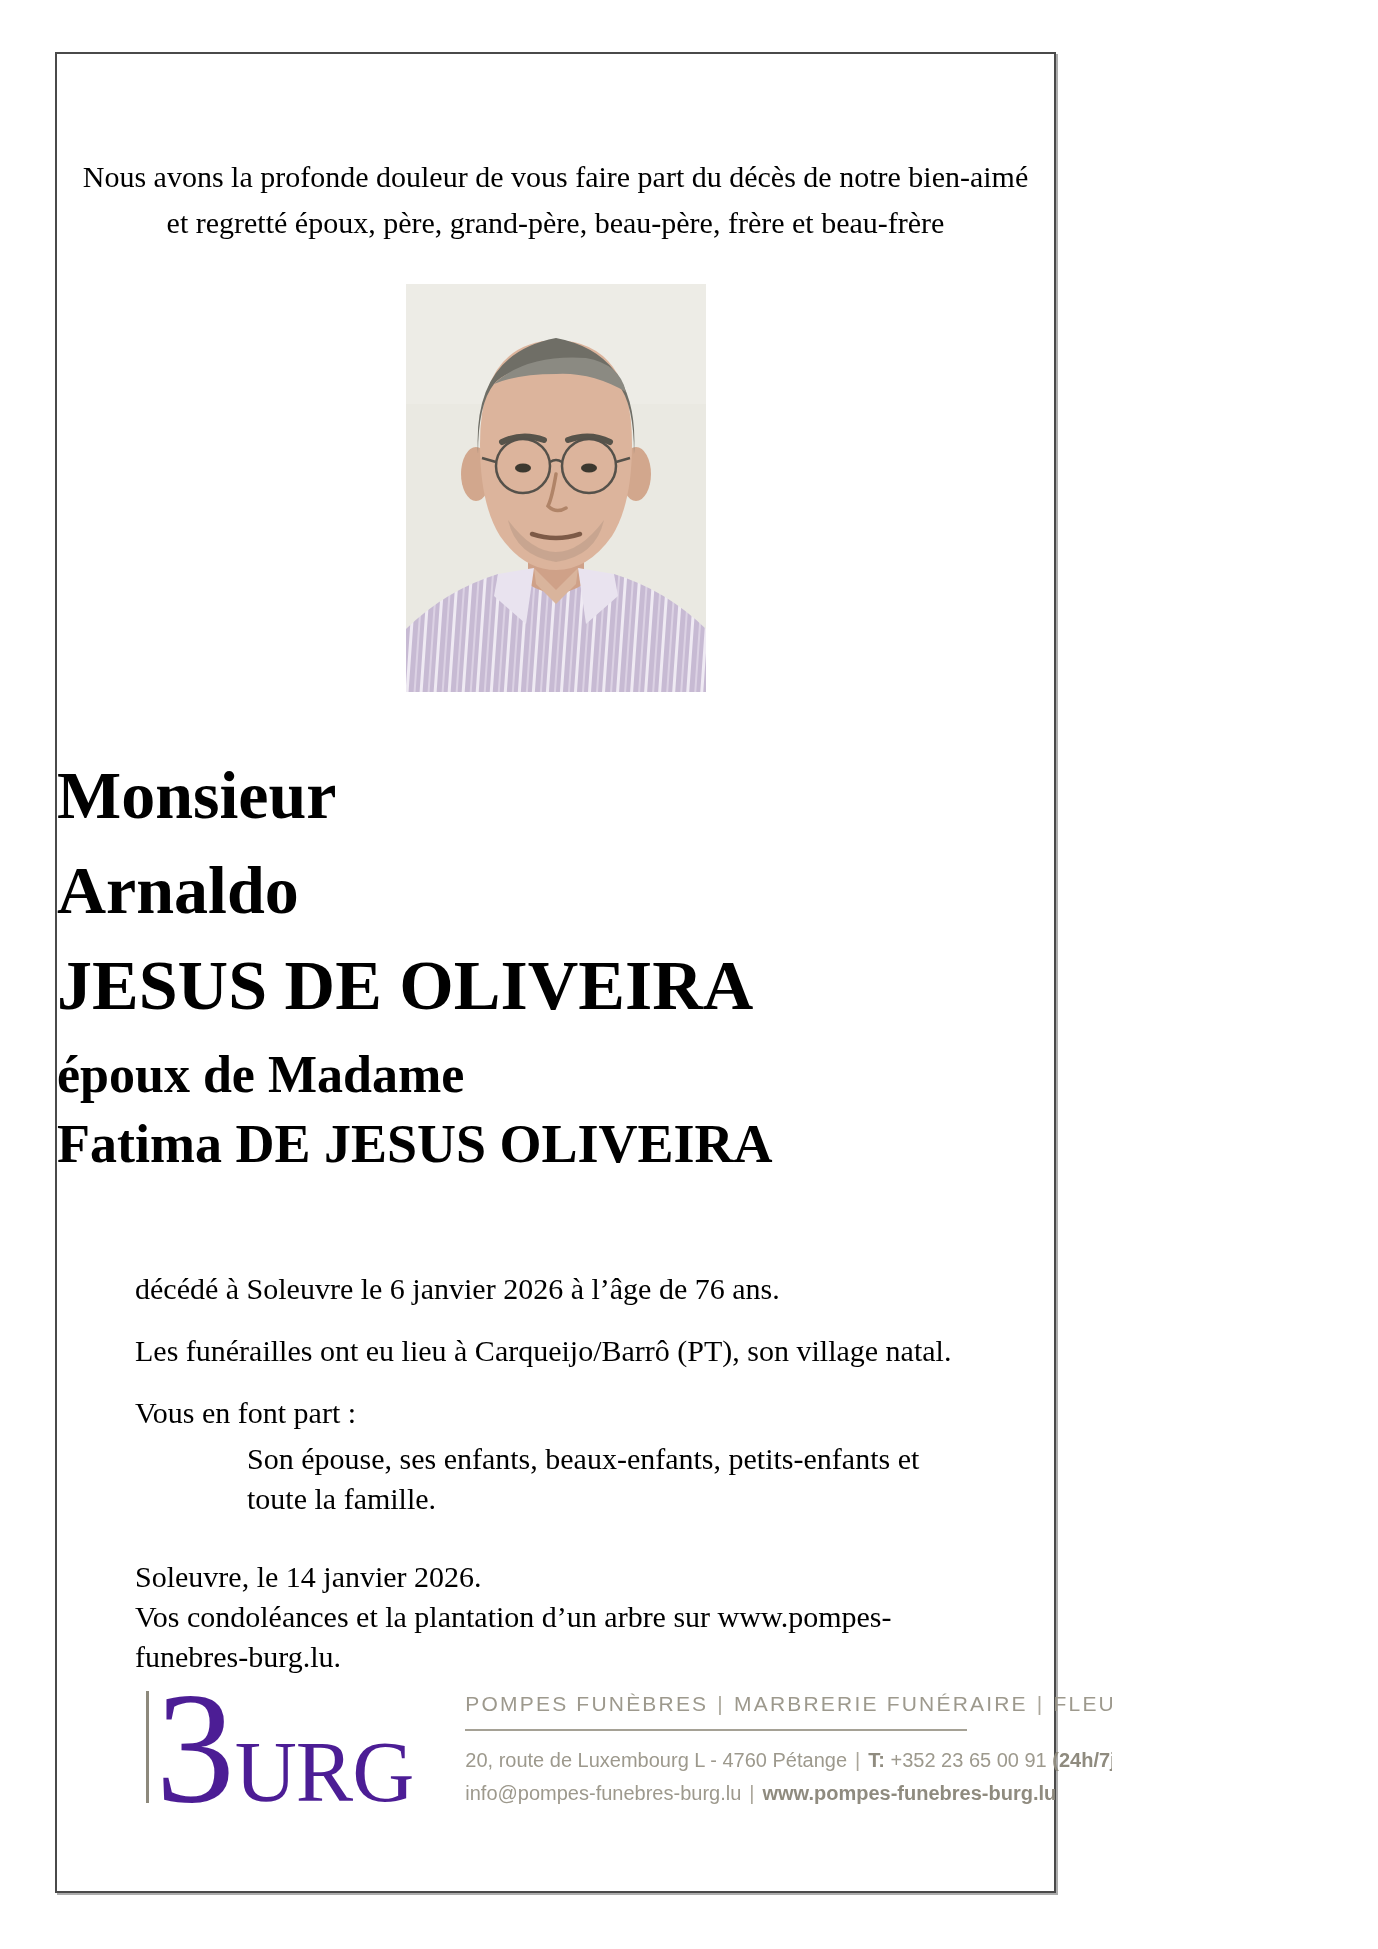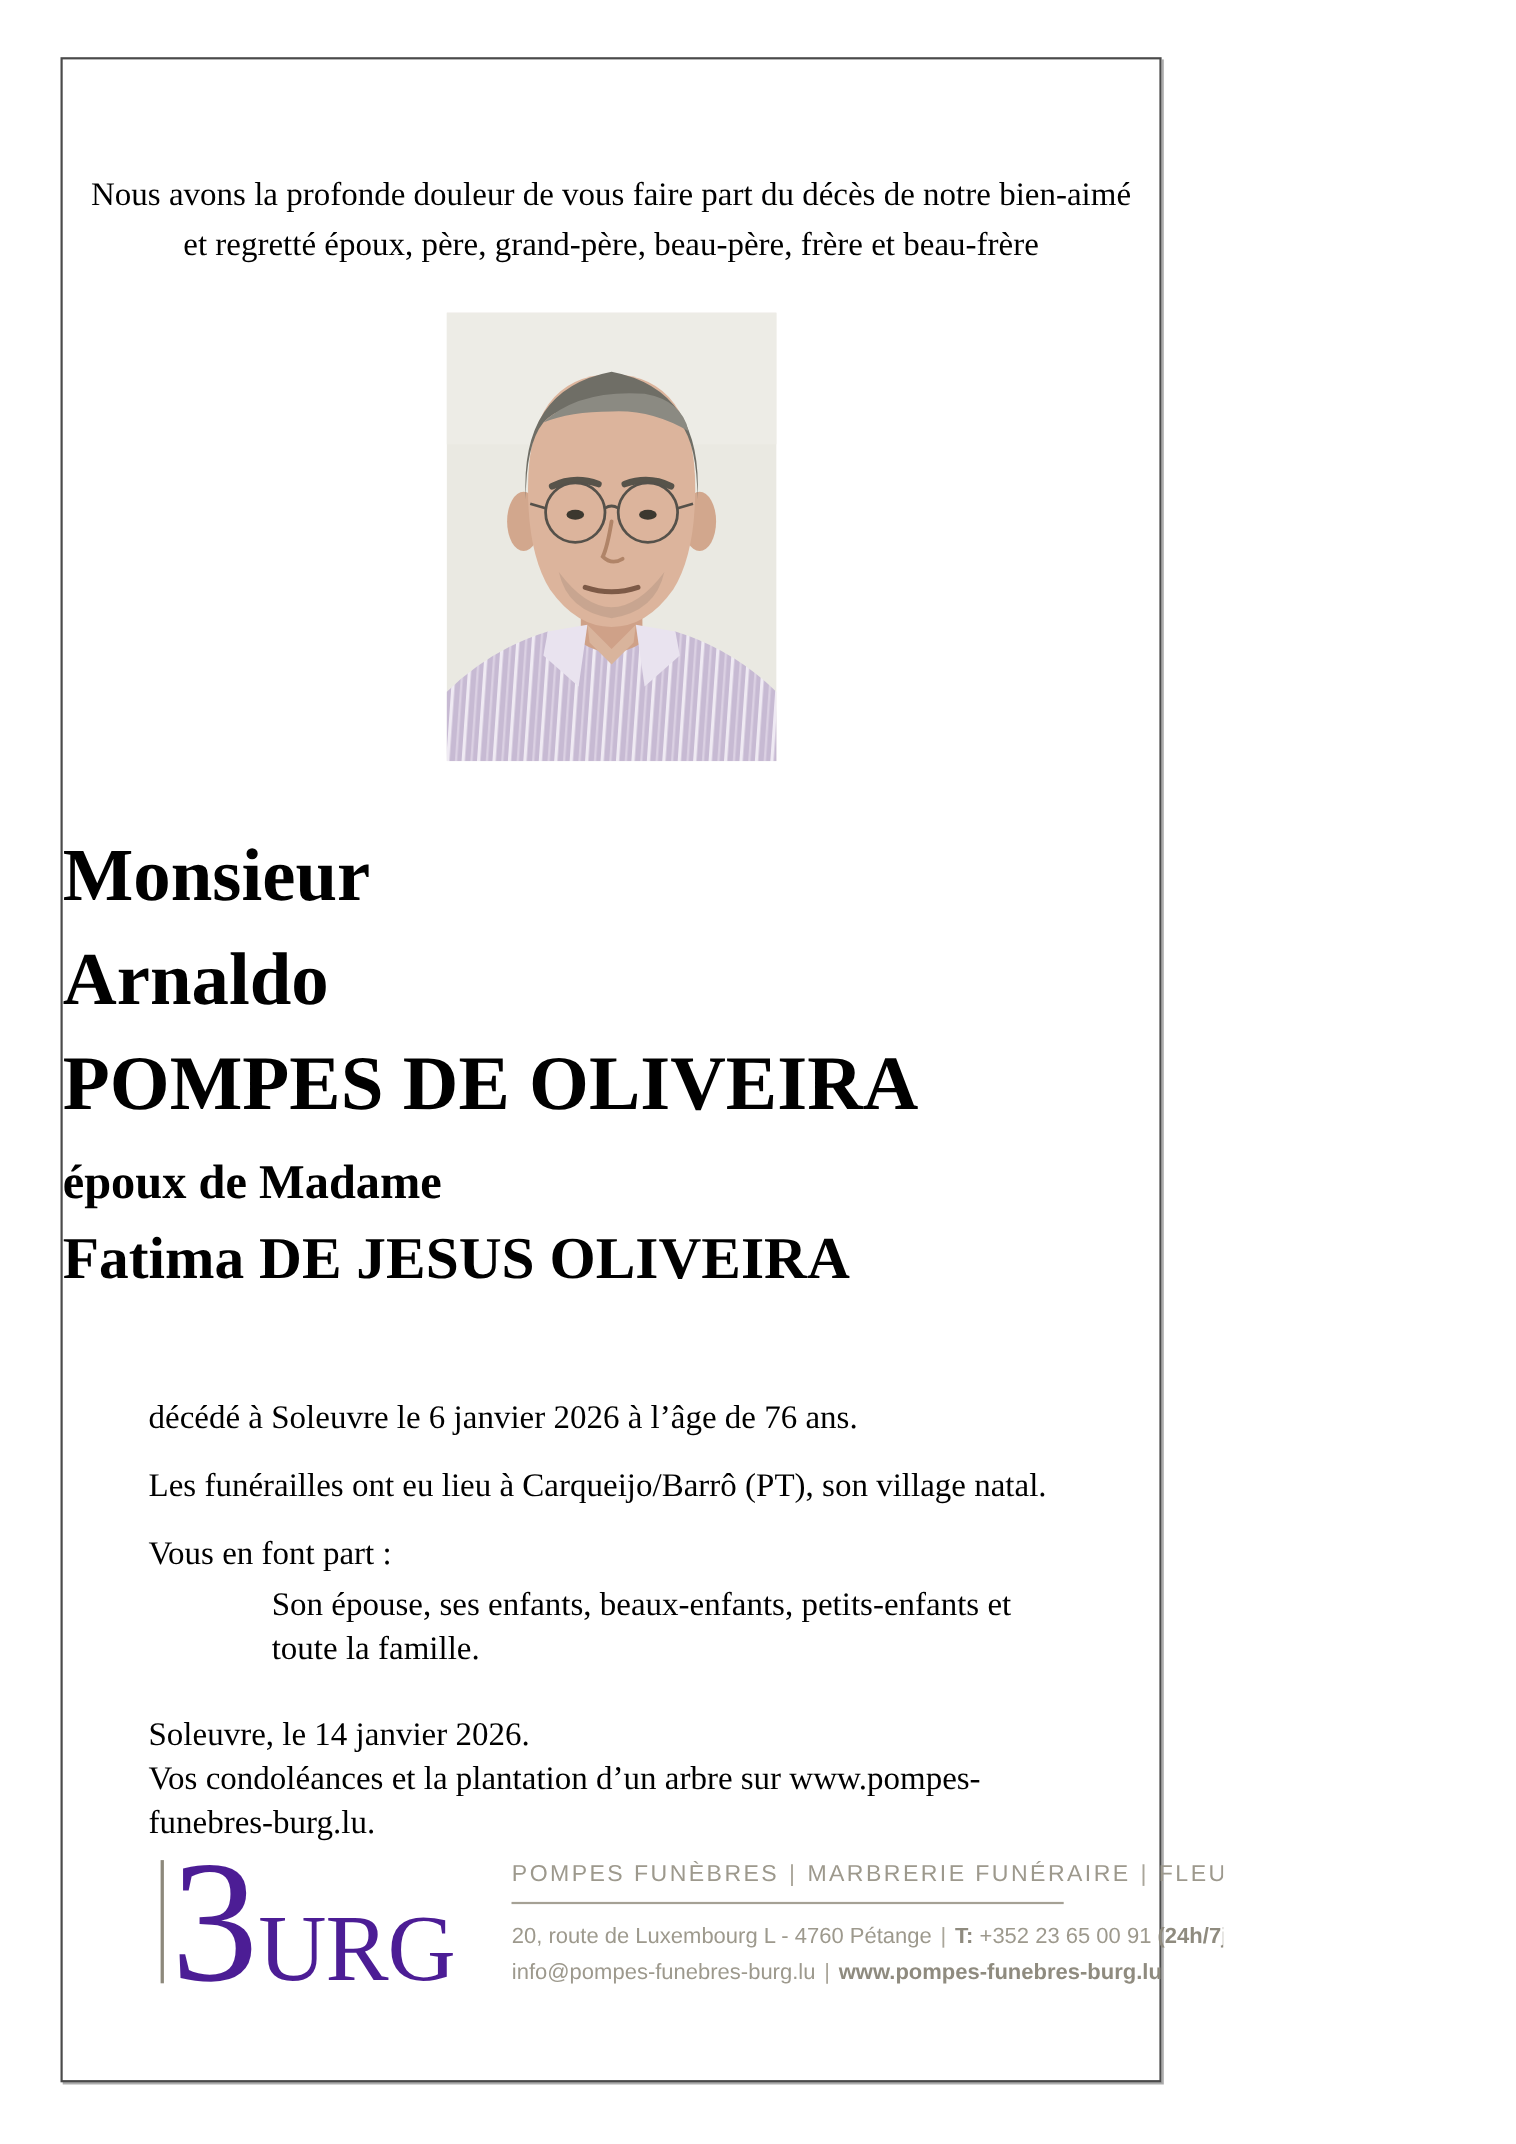--- a/index.html
+++ b/index.html
@@ -30,21 +30,21 @@
     line-height:46px;
   }
   .photo {
     width:300px; height:408px;
     margin:38px auto 0 auto;
   }
   .photo svg { display:block; width:100%; height:100%; }
   .titles { margin-top:56px; text-align:left; font-weight:bold; }
   .t1 { font-size:68px; line-height:95px; }
   .t2 { font-size:70px; line-height:95px; }
-  .t3 { font-size:44px; line-height:72px; margin-top:6px; }
+  .t3 { font-size:52px; line-height:72px; margin-top:6px; }
   .t4 { font-size:54px; line-height:66px; }
   .bodytext {
     margin:92px 78px 0 78px;
     font-size:30px;
     line-height:40px;
     text-align:left;
   }
   .bodytext p.p-funeral { margin-top:22px; }
   .bodytext p.p-part    { margin-top:22px; }
   .bodytext p.p-family  { margin-top:6px; padding-left:112px; }
@@ -158,21 +158,21 @@
 
         <path d="M150,190 Q146,214 142,222 Q150,230 160,224" stroke="#b08468" stroke-width="3.5" fill="none" stroke-linecap="round"></path>
 
         <path d="M126,250 Q150,258 174,250" stroke="#7d5a47" stroke-width="4.5" fill="none" stroke-linecap="round"></path>
       </svg>
     </div>
 
     <div class="titles">
       <div class="t1">Monsieur</div>
       <div class="t1">Arnaldo</div>
-      <div class="t2">POMPES DE OLIVEIRA</div>
+      <div class="t2">JESUS DE OLIVEIRA</div>
       <div class="t3">époux de Madame</div>
       <div class="t4">Fatima DE JESUS OLIVEIRA</div>
     </div>
 
     <div class="bodytext">
       <p class="p-death">décédé à Soleuvre le 6 janvier 2026 à l’âge de 76 ans.</p>
       <p class="p-funeral">Les funérailles ont eu lieu à Carqueijo/Barrô (PT), son village natal.</p>
       <p class="p-part">Vous en font part :</p>
       <p class="p-family">Son épouse, ses enfants, beaux-enfants, petits-enfants et toute la famille.</p>
       <p class="p-place"><strong>Soleuvre</strong><span>, le 14 janvier 2026.</span></p>

